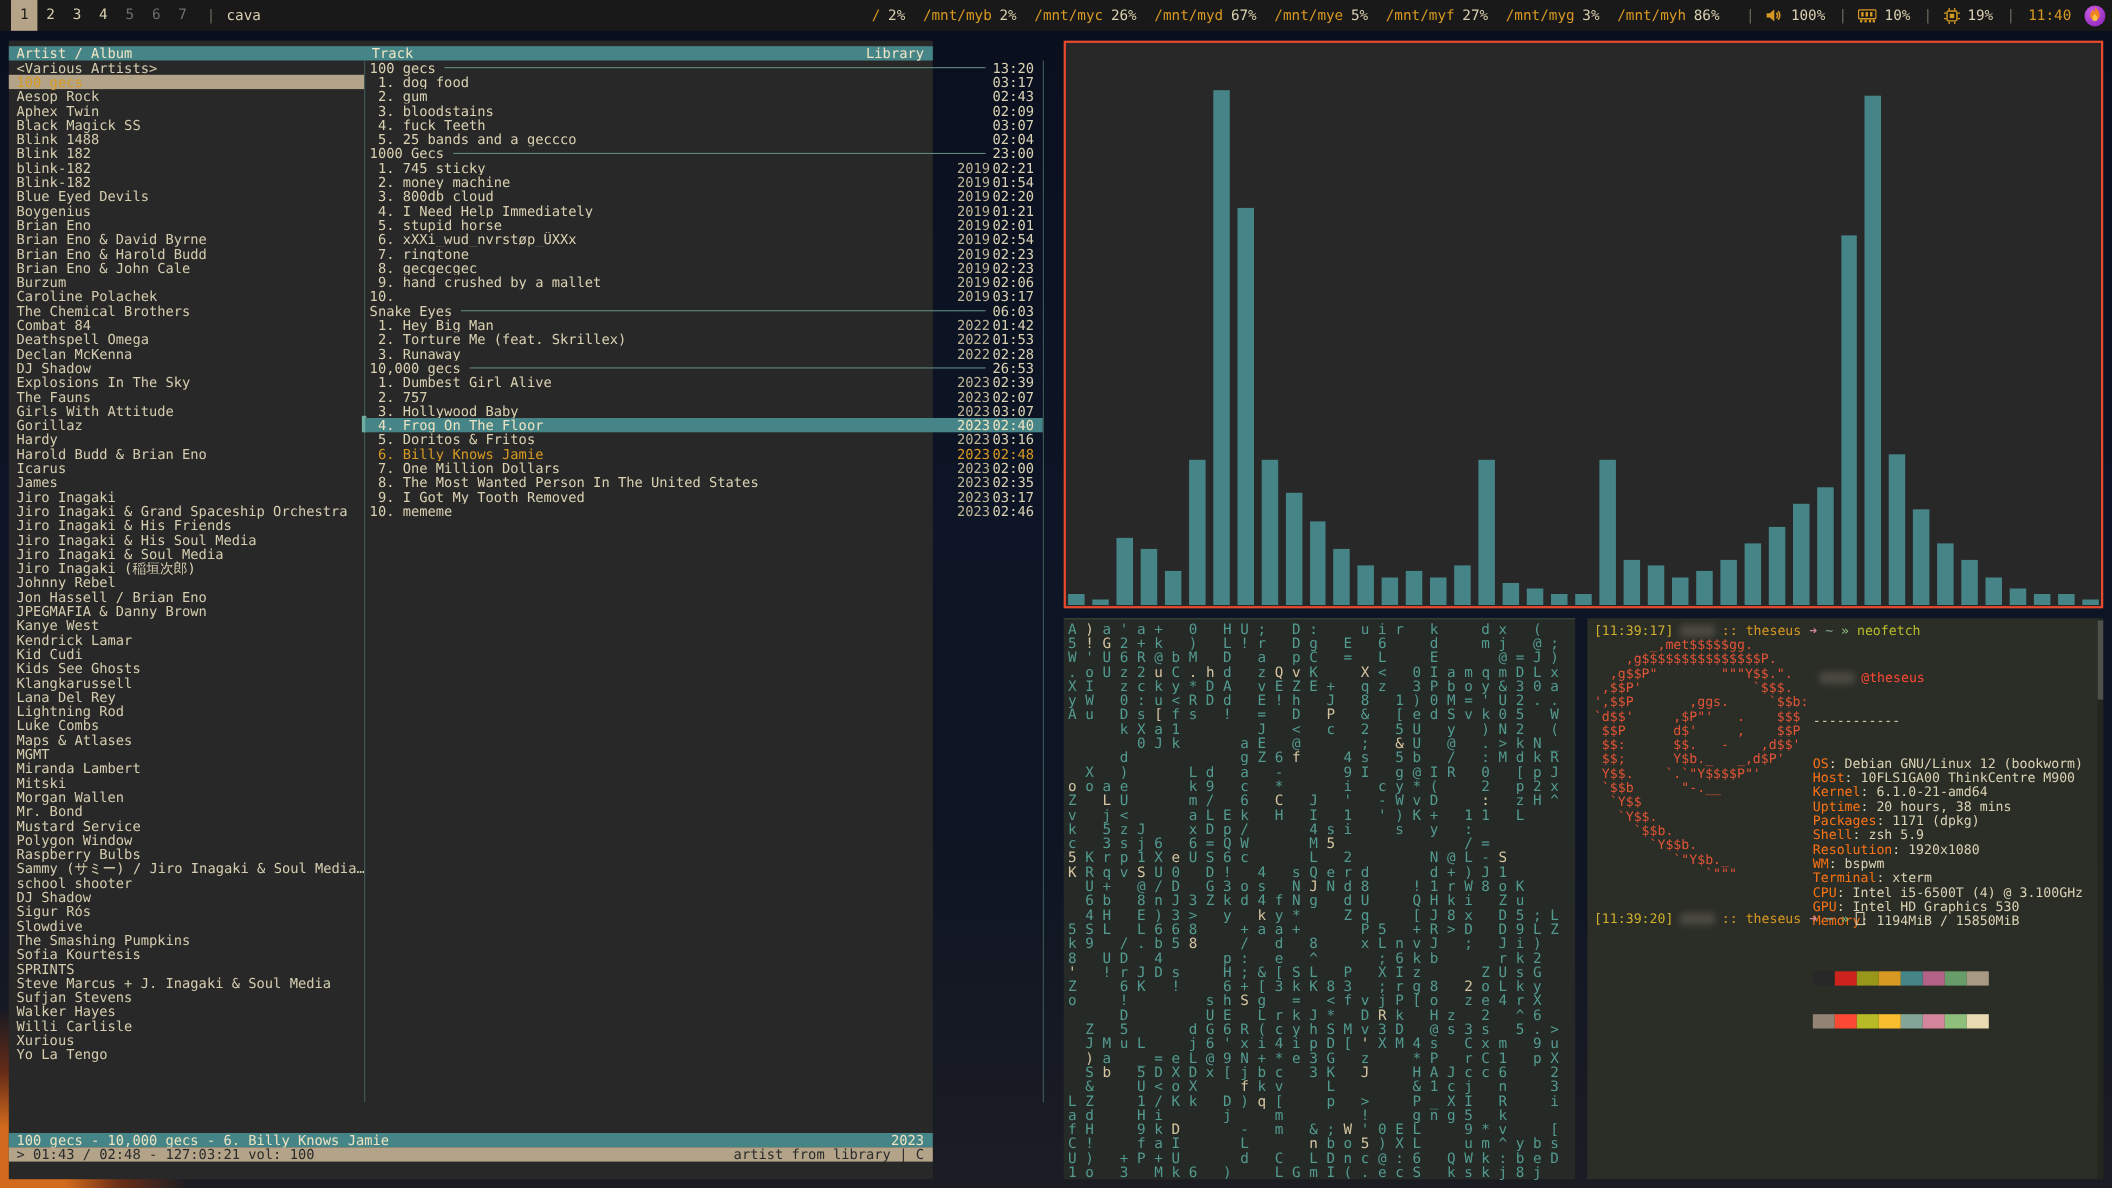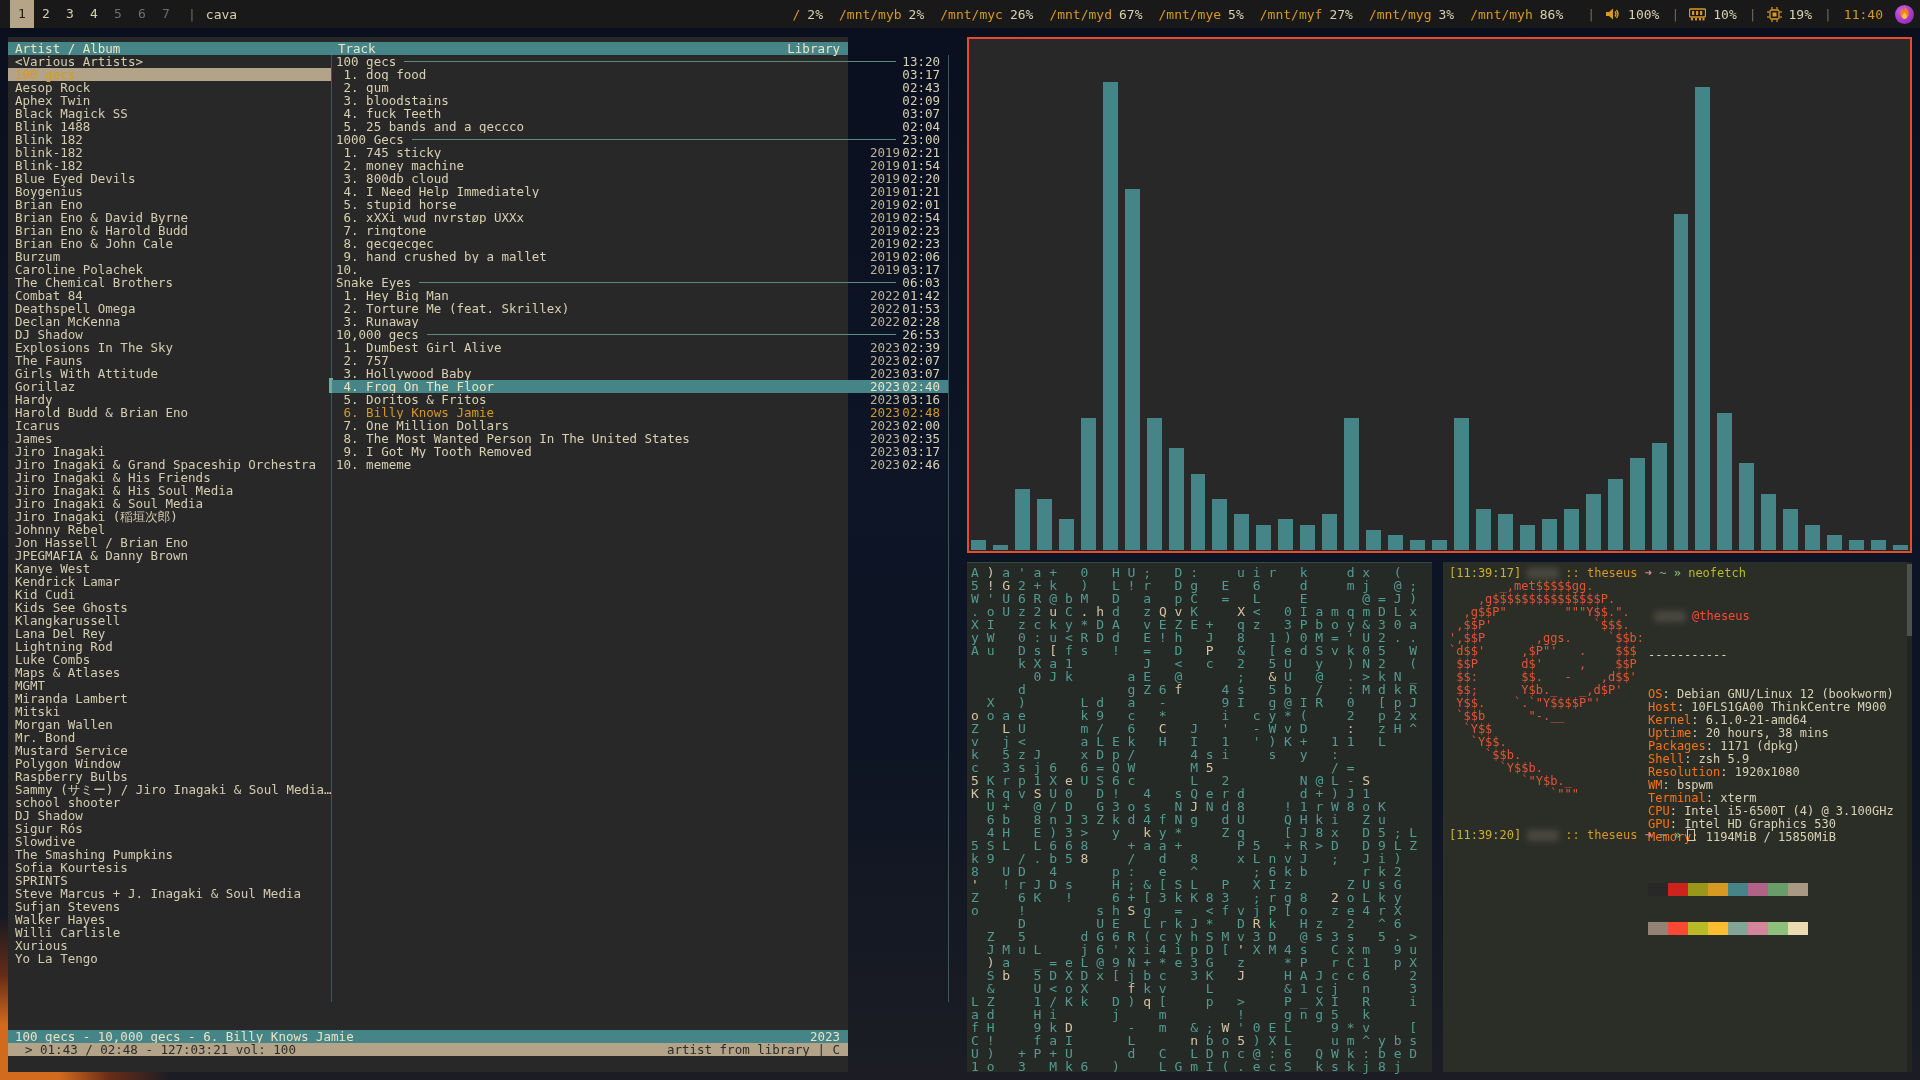--- a/index.html
+++ b/index.html
@@ -62,21 +62,21 @@
   .trow.selected{background:#458588;}
   .trow.selected .t-year,.trow.selected .t-title{color:#ece2c0;}
   .trow.selected .t-time{color:#ece2c0;}
   .trow.playing .t-title,.trow.playing .t-year,.trow.playing .t-time{color:#d79921;}
   .statusbar{position:absolute;left:0;right:0;bottom:29px;height:13px;background:#458588;
              color:#ece2c0;line-height:13px;display:flex;}
   .statusbar .s-left{padding-left:7px;flex:1;}
   .statusbar .s-right{padding-right:8px;}
   .progressbar{position:absolute;left:0;right:0;bottom:16px;height:13px;background:#b3a489;
                color:#2b2b2b;line-height:13px;display:flex;}
-  .progressbar .s-left{padding-left:17px;flex:1;white-space:pre;}
+  .progressbar .s-left{padding-left:7px;flex:1;white-space:pre;}
   .progressbar .s-right{padding-right:8px;}
 
   
   .cava{left:967px;top:37px;width:945px;height:516px;border:2px solid #e84a2e;}
   .cava-bars{position:absolute;left:2px;right:2px;top:2px;bottom:1px;
              display:flex;align-items:flex-end;gap:7px;}
   .cbar{width:15px;background:#458588;}
 
   
   .matrix{left:967px;top:562px;width:465px;height:510px;background:#262a26;border-top:1px solid #3a4a38;}

